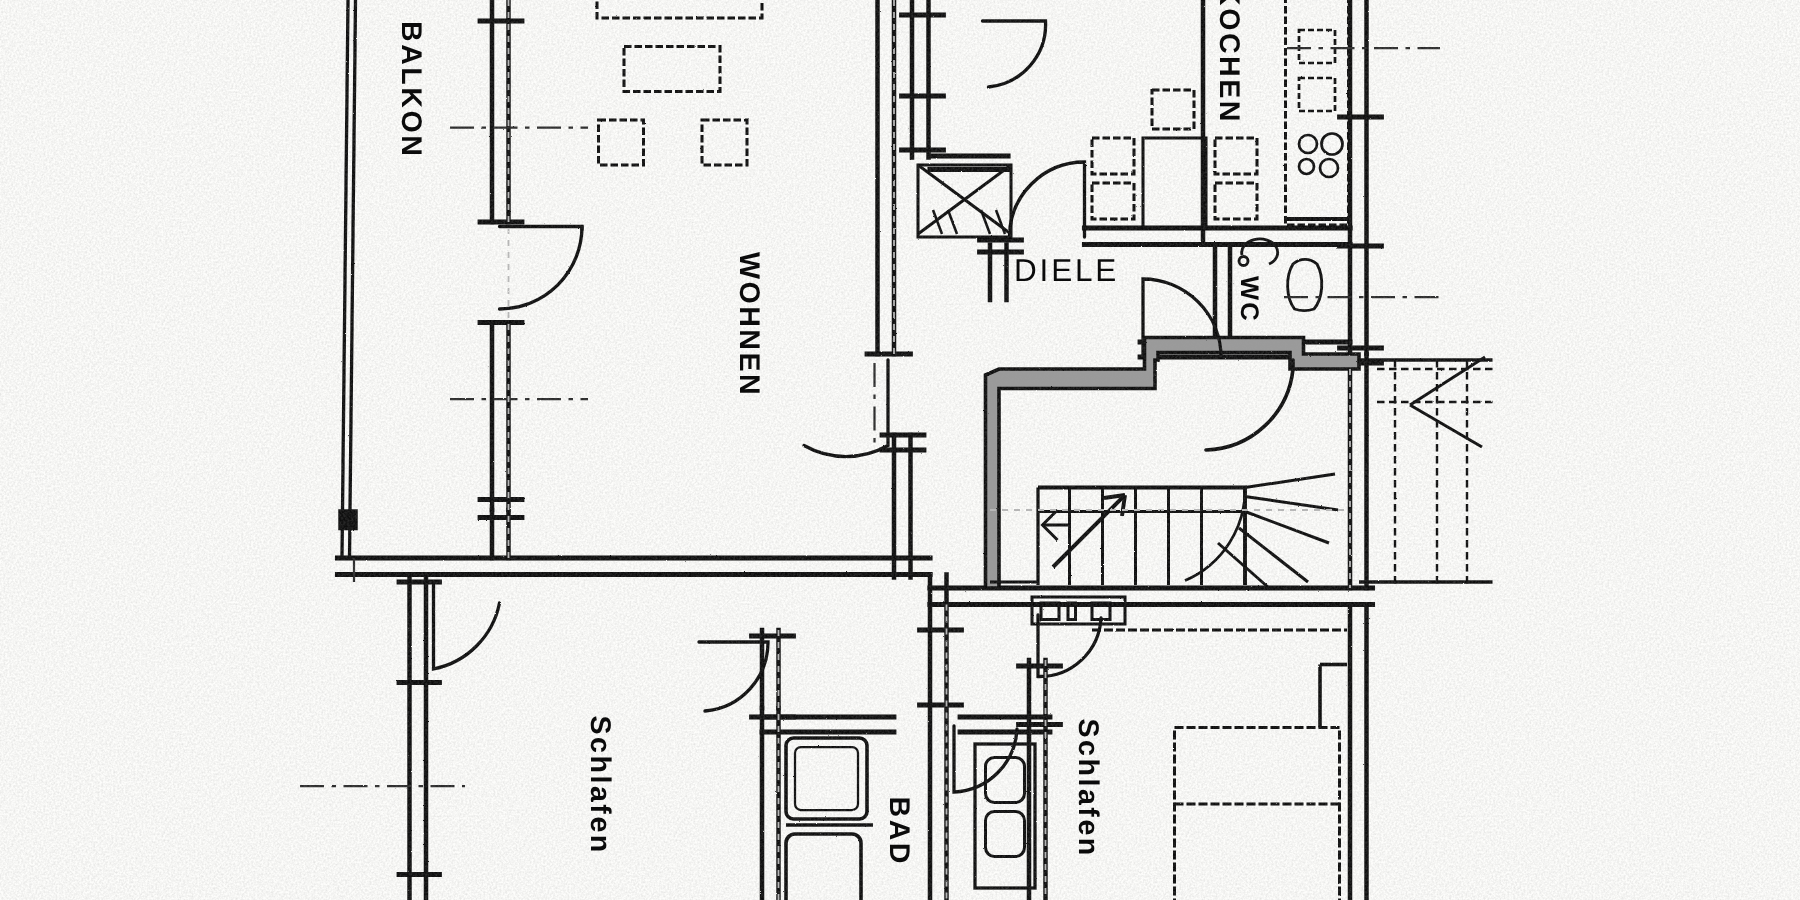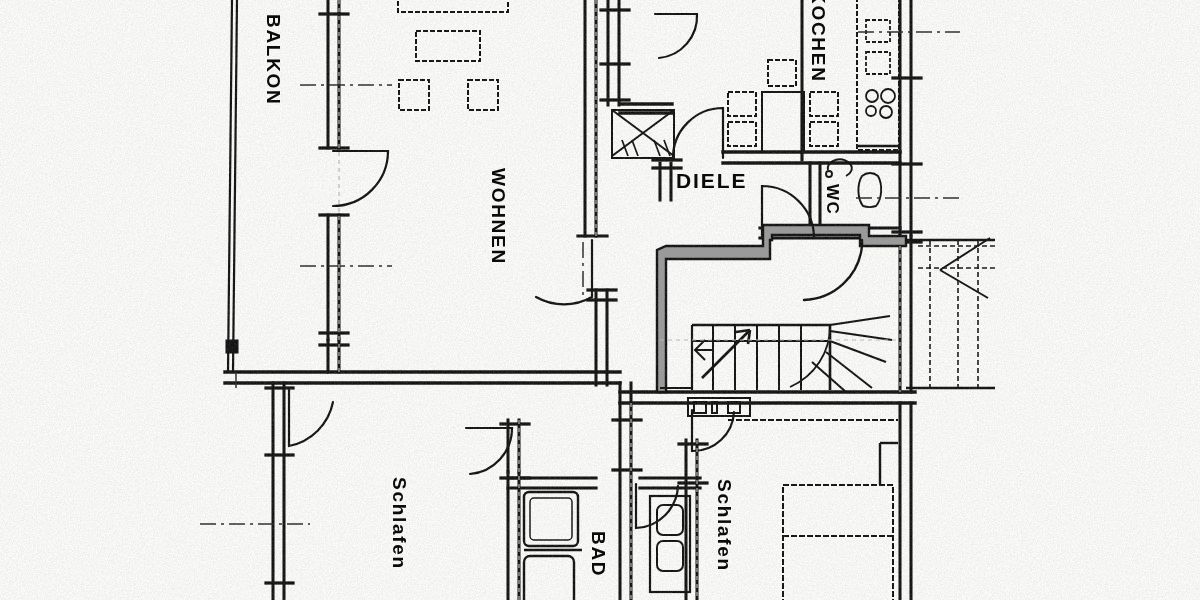--- a/index.html
+++ b/index.html
@@ -385,19 +385,19 @@
     <filter id="grain">
       <feTurbulence type="fractalNoise" baseFrequency="0.75" numOctaves="3"></feTurbulence>
       <feColorMatrix type="matrix" values="0 0 0 0 0.35  0 0 0 0 0.35  0 0 0 0 0.35  0 0 0 -1.35 0.95"></feColorMatrix>
     </filter>
     <rect width="1200" height="600" filter="url(#grain)"></rect>
   </svg>
 
   <div class="roomlabel vert" style="left: 283px; top: 14px; font-size: 19px; font-weight: 700; transform: rotate(90deg);">BALKON</div>
   <div class="roomlabel vert" style="left: 508px; top: 168px; font-size: 19px; font-weight: 700; transform: rotate(90deg);">WOHNEN</div>
   <div class="roomlabel vert" style="left: 828px; top: -10px; font-size: 19px; font-weight: 700; transform: rotate(90deg);">KOCHEN</div>
-  <div class="roomlabel" style="left: 676px; top: 170px; font-size: 21px; font-weight: 700;">DIELE</div>
+  <div class="roomlabel" style="left: 676px; top: 170px; font-size: 21px; font-weight: 400;">DIELE</div>
   <div class="roomlabel vert" style="left: 841px; top: 184px; font-size: 17px; font-weight: 700; transform: rotate(90deg);">WC</div>
   <div class="roomlabel vert" style="left: 409px; top: 477px; font-size: 19px; font-weight: 700; transform: rotate(90deg);">Schlafen</div>
   <div class="roomlabel vert" style="left: 608px; top: 531px; font-size: 19px; font-weight: 700; transform: rotate(90deg);">BAD</div>
   <div class="roomlabel vert" style="left: 734px; top: 479px; font-size: 19px; font-weight: 700; transform: rotate(90deg);">Schlafen</div>
 
 </div>
 
 </body></html>

